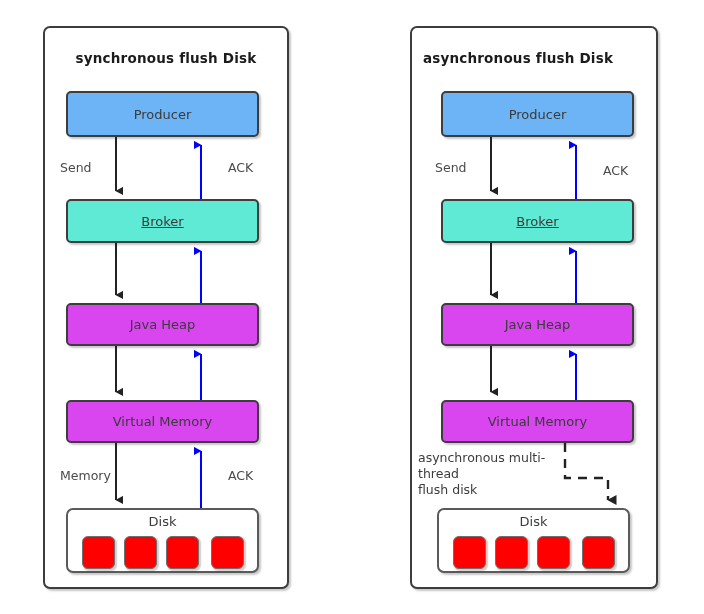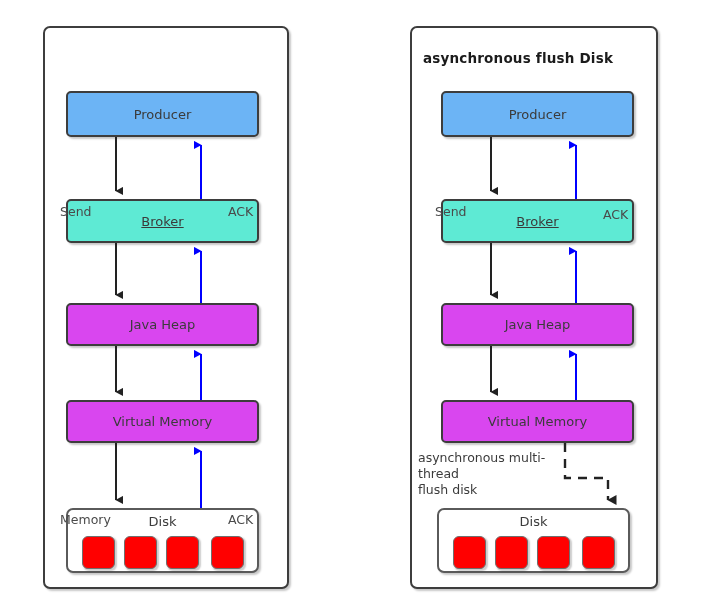--- a/index.html
+++ b/index.html
@@ -72,39 +72,39 @@
     border:1.5px solid #6f6f6f;
     border-radius:6px;
     box-shadow:1.5px 1.5px 1.5px rgba(0,0,0,0.2);
   }
 
   .edge-label{
     position:absolute;
     font-size:12.5px;
     color:#4a4a4a;
     white-space:nowrap;
-    margin-top:44px;
   }
   .note{
     position:absolute;
     font-size:12.5px;
     color:#3b3b3b;
     text-align:left;
     line-height:1.28;
     white-space:pre-line;
   }
   svg.arrows{position:absolute;left:0;top:0;width:704px;height:614px;overflow:visible;}
 </style>
 </head>
 <body>
 
 <div class="canvas">
 
   <div class="panel" id="panel-sync"></div>
 
+  <div class="panel-title" style="left:43px;top:50px;width:246px;">synchronous flush Disk</div>
 
   <div class="node blue" style="left:66px;top:91px;width:193px;height:46px;">
     <span>Producer</span>
   </div>
 
   <div class="node white" style="left:66px;top:199px;width:193px;height:44px;">
     <span>Broker</span>
   </div>
 
   <div class="node green" style="left:66px;top:303px;width:193px;height:43px;">

